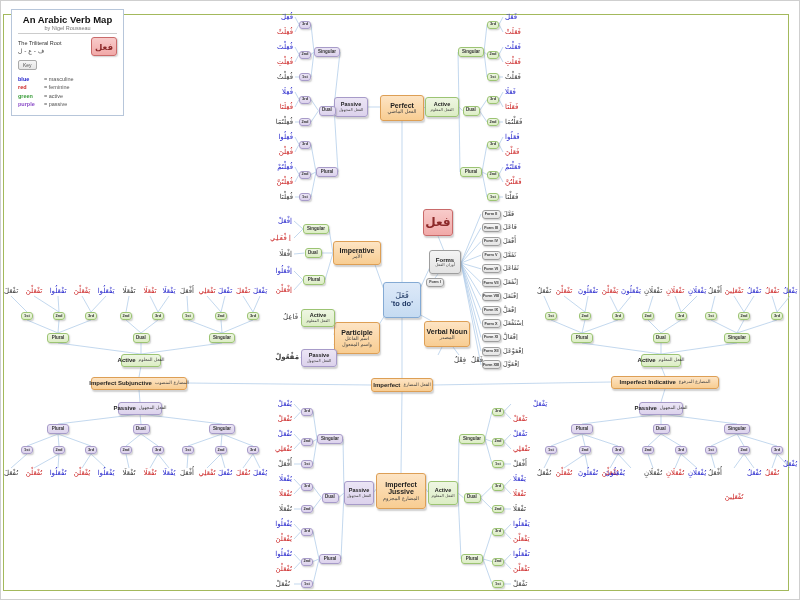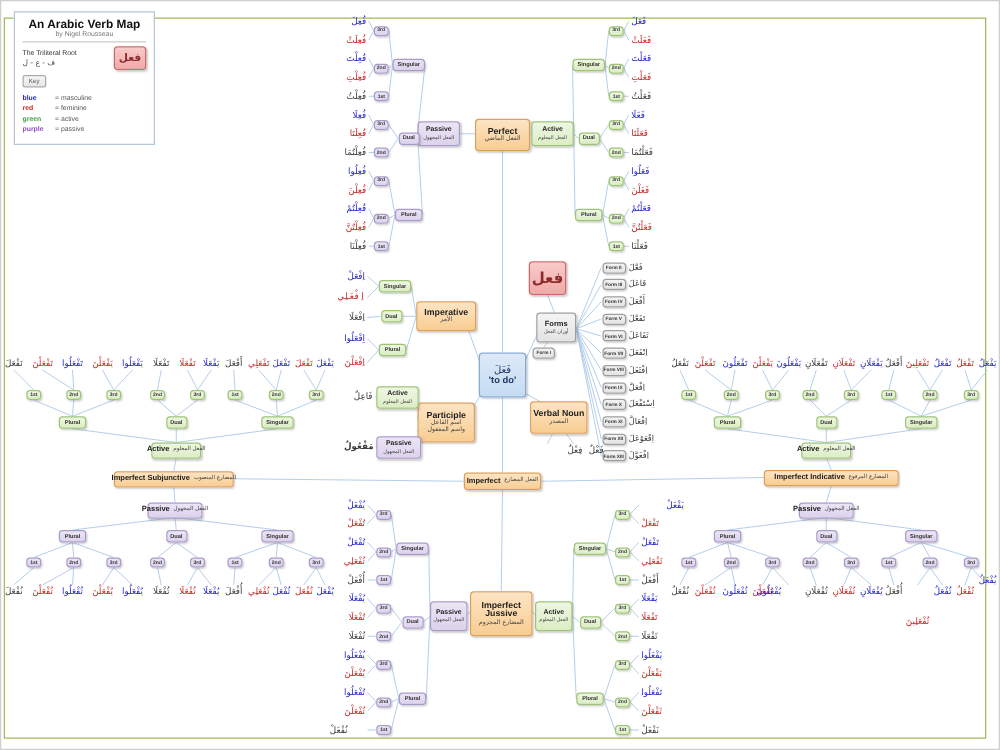--- a/index.html
+++ b/index.html
@@ -569,21 +569,21 @@
       <span class="word g-m" style="top: 518.5px; right: 509px;">يُفْعَلُوا</span>
       <span class="word g-f" style="top: 533.5px; right: 509px;">يُفْعَلْنَ</span>
       <div class="node purple n-tiny" style="left: 300px; top: 526.5px; width: 12px; height: 8px;">
         <span class="en">3rd</span>
       </div>
       <span class="word g-m" style="top: 548.5px; right: 509px;">تُفْعَلُوا</span>
       <span class="word g-f" style="top: 563.5px; right: 509px;">تُفْعَلْنَ</span>
       <div class="node purple n-tiny" style="left: 300px; top: 556.5px; width: 12px; height: 8px;">
         <span class="en">2nd</span>
       </div>
-      <span class="word g-c" style="top: 578.5px; right: 523px;">نُفْعَلْ</span>
+      <span class="word g-c" style="top: 578.5px; right: 511px;">نُفْعَلْ</span>
       <div class="node purple n-tiny" style="left: 300px; top: 579px; width: 12px; height: 8px;">
         <span class="en">1st</span>
       </div>
       <div class="node purple n-small" style="left: 318px; top: 553px; width: 22px; height: 10px;">
         <span class="en">Plural</span>
       </div>
       <div class="node green n-tiny" style="left: 20px; top: 311px; width: 12px; height: 8px;">
         <span class="en">1st</span>
       </div>
       <span class="word g-c" style="top: 285.5px; left: 10px; transform: translateX(-50%);">نَفْعَلَ</span>

